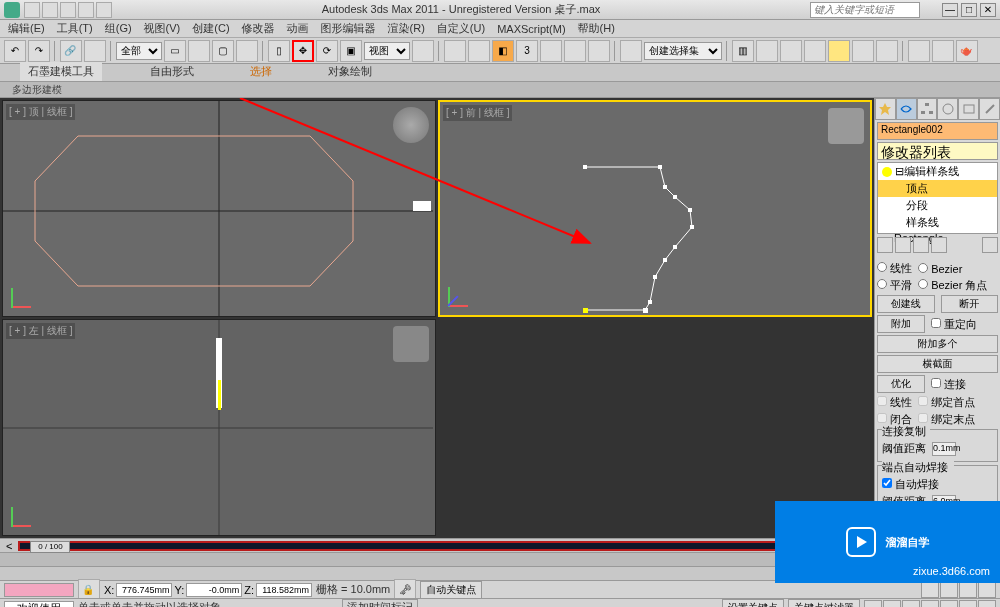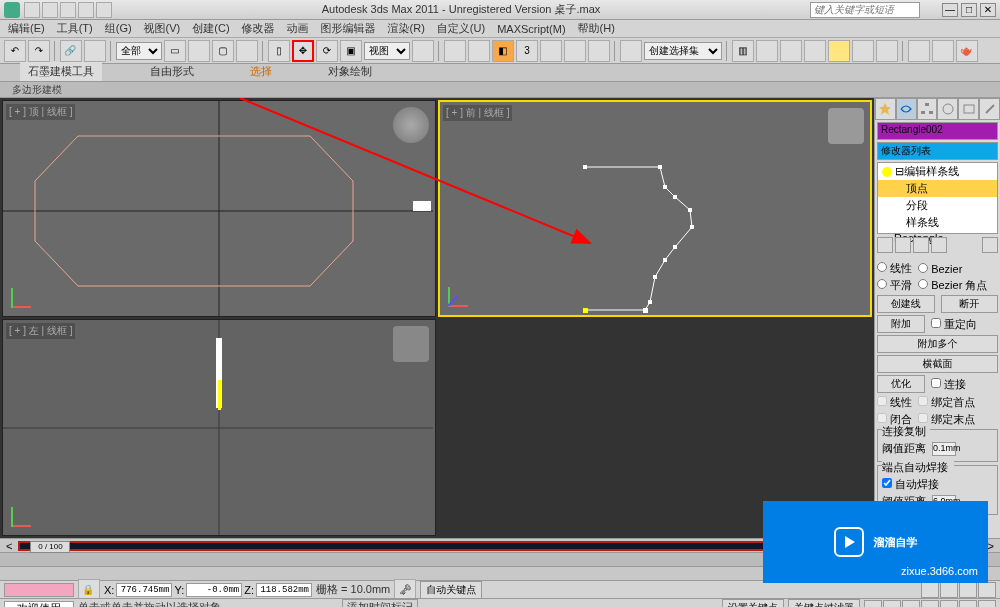--- a/index.html
+++ b/index.html
@@ -51,22 +51,22 @@
 .axis-z { position:absolute; bottom:0; left:0; width:14px; height:2px; background:#55e; transform: rotate(-45deg); transform-origin: left; }
 
 
 .red-arrow { position: absolute; top: 0; left: 210px; pointer-events: none; z-index: 50; }
 
 
 .cmd-panel { width: 126px; background: #d9d9d9; border-left: 1px solid #999; display: flex; flex-direction: column; }
 .cmd-tabs { display: flex; height: 22px; background: #c8c8c8; }
 .cmd-tab { flex: 1; border: 1px solid #999; background: #ddd; display: flex; align-items: center; justify-content: center; }
 .cmd-tab svg { width: 14px; height: 14px; }
-.obj-name { height: 18px; border: 1px solid #999; margin: 2px; padding: 1px 3px; background: #a21caf; font-size: 10px; }
-.mod-list-sel { height: 18px; border: 1px solid #999; margin: 0 2px 2px; background: #0ea5e9; font-size: 10px; padding: 1px 3px; }
+.obj-name { height: 18px; border: 1px solid #999; margin: 2px; padding: 1px 3px; background: #fdba74; font-size: 10px; }
+.mod-list-sel { height: 18px; border: 1px solid #999; margin: 0 2px 2px; background: #fef9c3; font-size: 14px; padding: 1px 3px; }
 .mod-stack { border: 1px solid #999; margin: 0 2px; background: #fff; height: 72px; font-size: 10px; }
 .mod-row { display: flex; align-items: center; padding: 1px 4px; }
 .mod-row.sel { background: #ffd24a; }
 .mod-row .indent1 { margin-left: 12px; }
 .mod-row .indent2 { margin-left: 24px; }
 .bulb { width: 10px; height: 10px; background: #ff0; border-radius: 50%; margin-right: 3px; display: inline-block; }
 .mod-tools { display: flex; gap: 2px; margin: 3px 2px 6px; }
 .mod-tool { width: 16px; height: 16px; border: 1px solid #999; background: #ddd; }
 
 
@@ -82,27 +82,27 @@
 .time-slider { flex: 1; height: 10px; background: #0f172a; margin: 0 6px; position: relative; border: 2px solid #b91c1c; }
 .time-thumb { position: absolute; left: 10px; top: -2px; width: 40px; height: 12px; background: #ddd; border: 1px solid #888; font-size: 8px; text-align: center; }
 .trackbar { height: 14px; background: #bbb; border-top: 1px solid #999; }
 
 
 .status-area { display: flex; flex-direction: column; }
 .status-row { height: 18px; background: #d4d4d4; display: flex; align-items: center; border-top: 1px solid #999; font-size: 10px; gap: 4px; padding: 0 4px; }
 .status-left { width: 70px; background: #f4a6c0; text-align: center; border: 1px solid #999; height: 14px; line-height: 12px; }
 .status-text { color: #333; }
 .coord-box { display: flex; align-items: center; gap: 2px; }
-.coord-input { width: 56px; height: 14px; border: 1px solid #999; font-size: 9px; padding: 0 2px; text-align: right; font-family: Liberation Mono, monospace; }
+.coord-input { width: 56px; height: 14px; border: 1px solid #999; font-size: 9px; padding: 0 2px; text-align: right; }
 .grid-label { color: #333; }
 .nav-btns { display: flex; gap: 1px; margin-left: auto; }
 .nav-btn { width: 18px; height: 16px; border: 1px solid #999; background: #ddd; }
 
 
-.watermark { position: absolute; right: 12px; bottom: 24px; width: 225px; height: 82px; background: #007ee5; color: #fff; display: flex; align-items: center; justify-content: center; font-size: 22px; font-weight: bold; z-index: 100; }
+.watermark { position: absolute; right: 0; bottom: 24px; width: 225px; height: 82px; background: #007ee5; color: #fff; display: flex; align-items: center; justify-content: center; font-size: 22px; font-weight: bold; z-index: 100; }
 .watermark .play { width: 30px; height: 30px; border: 2px solid #fff; border-radius: 6px; margin-right: 10px; display: flex; align-items: center; justify-content: center; }
 .watermark .play::after { content: ""; border-left: 10px solid #fff; border-top: 6px solid transparent; border-bottom: 6px solid transparent; margin-left: 3px; }
 .watermark .url { font-size: 11px; font-weight: normal; position: absolute; bottom: 6px; right: 10px; }
 
 
 .hscroll { height: 14px; background: #c8c8c8; border-top: 1px solid #999; }
 </style>
 </head>
 <body>
 

